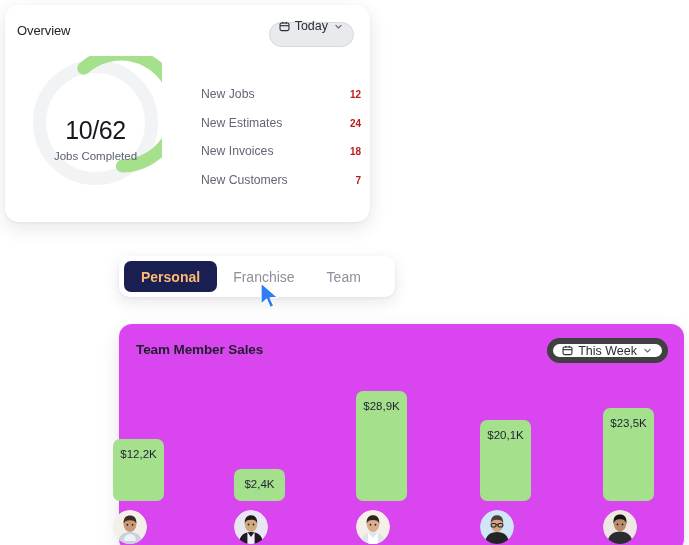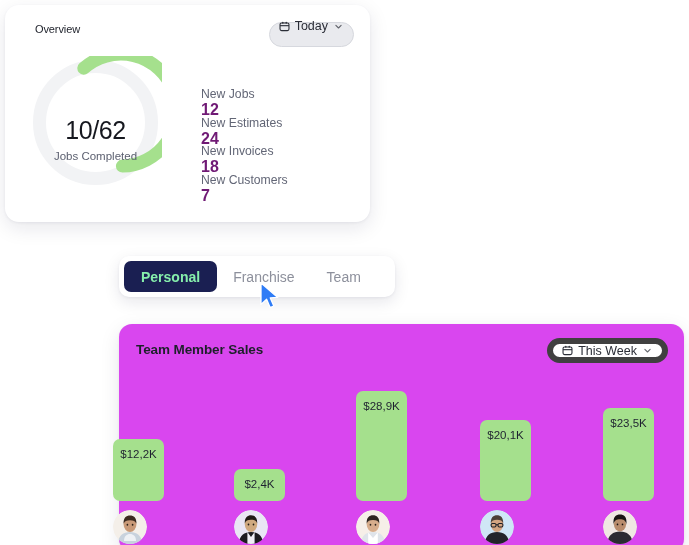--- a/index.html
+++ b/index.html
@@ -23,23 +23,23 @@
     top: 5px;
     width: 365px;
     height: 217px;
     background: #ffffff;
     border-radius: 14px;
     box-shadow: 0 6px 20px rgba(20, 24, 60, 0.10), 0 1px 3px rgba(20,24,60,0.06);
     box-sizing: border-box;
   }
   #overview-title {
     position: absolute;
-    left: 30px;
+    left: 12px;
     top: 18px;
-    font-size: 11px;
+    font-size: 13px;
     color: #22252e;
     letter-spacing: -0.1px;
   }
 
   
   .pill {
     display: inline-flex;
     align-items: center;
     gap: 5px;
     border-radius: 999px;
@@ -106,30 +106,29 @@
     position: absolute;
     left: 196px;
     top: 82px;
     width: 160px;
   }
   .stat-row {
     display: flex;
     align-items: baseline;
     justify-content: space-between;
     height: 28.5px;
-    flex-direction: column;
   }
   .stat-label {
     font-size: 12.2px;
     color: #626676;
   }
   .stat-value {
-    font-size: 16px;
+    font-size: 10px;
     font-weight: bold;
-    color: #701a75;
+    color: #b91c1c;
   }
 
   
   #tabs-card {
     position: absolute;
     left: 119px;
     top: 256px;
     width: 276px;
     height: 41px;
     background: #ffffff;
@@ -147,21 +146,21 @@
     justify-content: center;
     padding: 0 16px;
     border-radius: 7px;
     font-size: 14px;
     color: #8d909c;
     cursor: pointer;
     white-space: nowrap;
   }
   .tab.active {
     background: #1a1f52;
-    color: #86efac;
+    color: #fdba74;
     font-weight: bold;
     padding: 0 17px;
   }
 
   
   #cursor {
     position: absolute;
     left: 259px;
     top: 282px;
     width: 24px;

